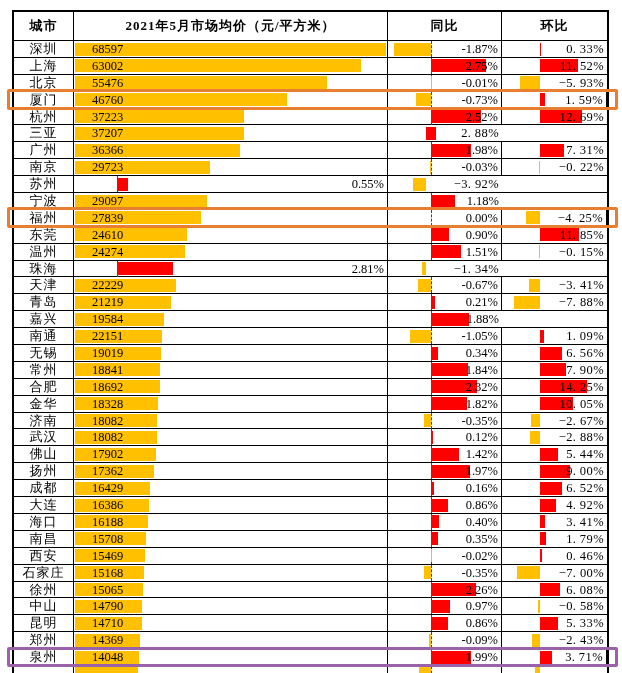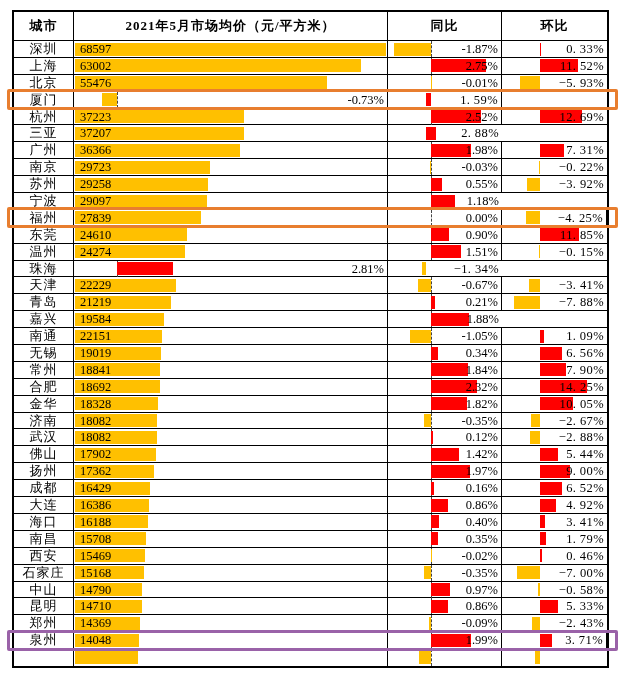--- a/index.html
+++ b/index.html
@@ -61,21 +61,21 @@
   }
   .cell.price { overflow: hidden; }
   .bar {
     position: absolute;
     top: 1.5px;
     bottom: 1.5px;
     z-index: 1;
   }
   .price-label {
     position: absolute;
-    left: 6px;
+    left: 18px;
     top: 0;
     bottom: 0;
     display: flex;
     align-items: center;
     z-index: 2;
   }
   .pct-label {
     position: absolute;
     right: 3px;
     top: 0;
@@ -170,20 +170,24 @@
         </div>
         <div class="cell yoy">
           <div class="bar" style="width: 19.569px; left: 18.431px; background: rgb(255, 192, 0);"></div>
           <span class="pct-label yoy-label">−5. 93%</span>
         </div>
       </div>
       <div class="row">
         <div class="cell city">
           <span>厦门</span>
         </div>
+        <div class="cell price">
+          <div class="bar" style="left: 1px; width: 67.7572%; background: rgb(255, 192, 0);"></div>
+          <span class="price-label">46760</span>
+        </div>
         <div class="cell mom">
           <div class="zero-axis"></div>
           <div class="bar" style="width: 14.6px; left: 28.4px; background: rgb(255, 192, 0);"></div>
           <span class="pct-label">-0.73%</span>
         </div>
         <div class="cell yoy">
           <div class="bar" style="width: 5.247px; left: 38px; background: rgb(255, 0, 0);"></div>
           <span class="pct-label yoy-label">1. 59%</span>
         </div>
         <div class="hl-box" style="border-color: rgb(232, 126, 47);"></div>
@@ -252,24 +256,20 @@
         </div>
         <div class="cell yoy">
           <div class="bar" style="width: 1px; left: 37px; background: rgb(255, 192, 0);"></div>
           <span class="pct-label yoy-label">−0. 22%</span>
         </div>
       </div>
       <div class="row">
         <div class="cell city">
           <span>苏州</span>
         </div>
-        <div class="cell price">
-          <div class="bar" style="left: 1px; width: 42.3961%; background: rgb(255, 192, 0);"></div>
-          <span class="price-label">29258</span>
-        </div>
         <div class="cell mom">
           <div class="zero-axis"></div>
           <div class="bar" style="width: 11px; left: 43px; background: rgb(255, 0, 0);"></div>
           <span class="pct-label">0.55%</span>
         </div>
         <div class="cell yoy">
           <div class="bar" style="width: 12.936px; left: 25.064px; background: rgb(255, 192, 0);"></div>
           <span class="pct-label yoy-label">−3. 92%</span>
         </div>
       </div>
@@ -666,20 +666,38 @@
           <span class="price-label">15168</span>
         </div>
         <div class="cell mom">
           <div class="zero-axis"></div>
           <div class="bar" style="width: 7px; left: 36px; background: rgb(255, 192, 0);"></div>
           <span class="pct-label">-0.35%</span>
         </div>
         <div class="cell yoy">
           <div class="bar" style="width: 23.1px; left: 14.9px; background: rgb(255, 192, 0);"></div>
           <span class="pct-label yoy-label">−7. 00%</span>
+        </div>
+      </div>
+      <div class="row">
+        <div class="cell city">
+          <span>徐州</span>
+        </div>
+        <div class="cell price">
+          <div class="bar" style="left: 1px; width: 21.8298%; background: rgb(255, 192, 0);"></div>
+          <span class="price-label">15065</span>
+        </div>
+        <div class="cell mom">
+          <div class="zero-axis"></div>
+          <div class="bar" style="width: 45.2px; left: 43px; background: rgb(255, 0, 0);"></div>
+          <span class="pct-label">2.26%</span>
+        </div>
+        <div class="cell yoy">
+          <div class="bar" style="width: 20.064px; left: 38px; background: rgb(255, 0, 0);"></div>
+          <span class="pct-label yoy-label">6. 08%</span>
         </div>
       </div>
       <div class="row">
         <div class="cell city">
           <span>中山</span>
         </div>
         <div class="cell price">
           <div class="bar" style="left: 1px; width: 21.4313%; background: rgb(255, 192, 0);"></div>
           <span class="price-label">14790</span>
         </div>

